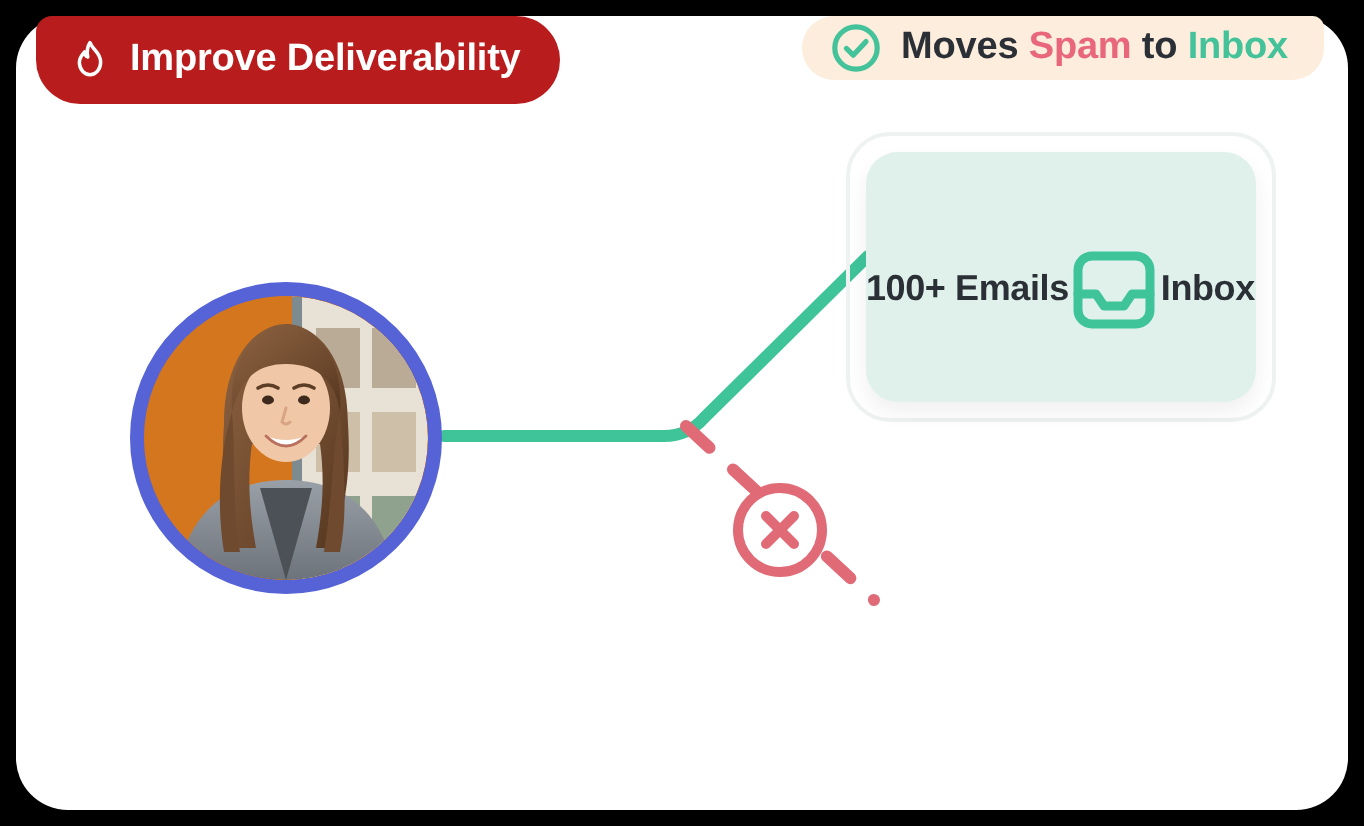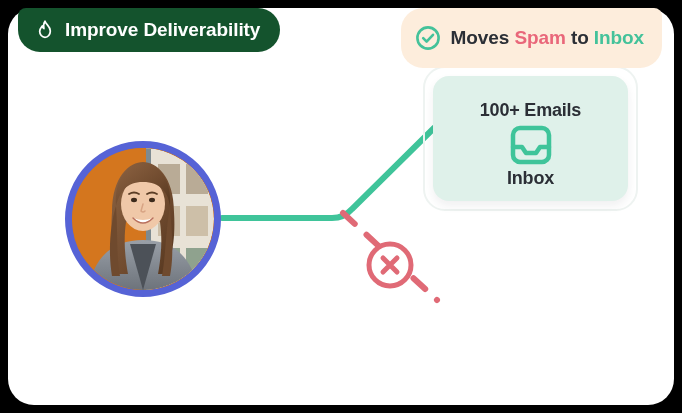--- a/index.html
+++ b/index.html
@@ -39,36 +39,36 @@
     align-items: center;
     border-radius: 22px;
     box-sizing: border-box;
   }
 
   .badge-left {
     left: 18px;
     top: 8px;
     height: 44px;
     padding: 0 20px 0 16px;
-    background: #14532d;
+    background: #b91c1c;
     border-radius: 8px 22px 22px 22px;
   }
   .badge-left .badge-label {
     color: #ffffff;
     font-size: 19px;
     font-weight: bold;
     letter-spacing: -0.1px;
     margin-left: 9px;
   }
   .flame-icon { width: 22px; height: 22px; display: block; }
 
   .badge-right {
     right: 20px;
     top: 8px;
-    height: 60px;
+    height: 32px;
     padding: 0 18px 0 14px;
     background: #fdeddc;
     border-radius: 22px 8px 22px 22px;
   }
   .badge-right .badge-label {
     font-size: 19px;
     font-weight: bold;
     letter-spacing: -0.1px;
     margin-left: 10px;
     white-space: nowrap;
@@ -120,23 +120,21 @@
     border: 2px solid #eef3f1;
     border-radius: 22px;
     padding: 8px;
   }
 
   .dest-card {
     width: 100%;
     height: 100%;
     border-radius: 16px;
     display: flex;
-    flex-direction: column;
     align-items: center;
-    justify-content: space-between;
     padding: 24px 0 12px 0;
     box-sizing: border-box;
     box-shadow: 0 5px 10px rgba(40,40,60,0.07);
   }
 
   .card-inbox { background: #dff1ea; }
 
   .spam-wrap {
     left: 433px;
     top: 248px;

